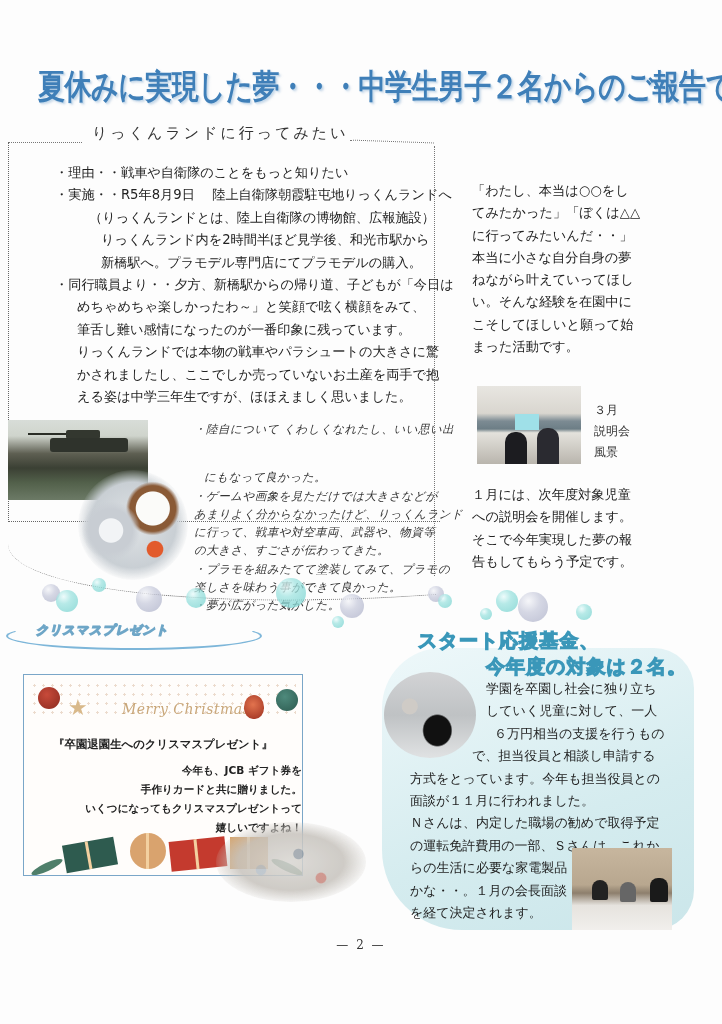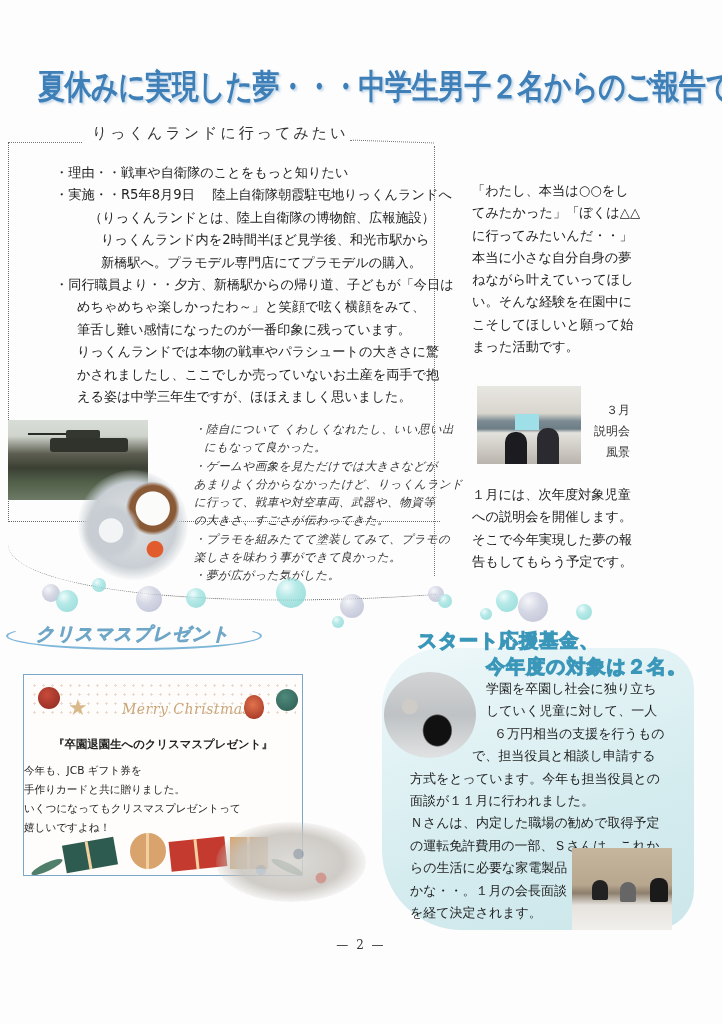--- a/index.html
+++ b/index.html
@@ -60,70 +60,70 @@
       radial-gradient(circle at 50% 50%, #dfe3e6 0%, #c9cfd4 55%, rgba(255,255,255,0.0) 72%);
     filter: blur(0.3px);
   }
 
   .handwriting {
     position: absolute; left: 194px; top: 420px; width: 240px;
     font-family: "DejaVu Sans", sans-serif; font-size: 11.5px; line-height: 18.3px; color: #333;
     font-style: italic; letter-spacing: 0.5px;
   }
   .handwriting p { white-space: nowrap; }
-  .handwriting .indent { padding-left: 10px; }
+  .handwriting .indent { padding-left: 10px; margin-top: 30px; }
 
   
   .right-text { position: absolute; left: 472px; top: 180px; width: 170px; font-family: "DejaVu Serif", "Liberation Serif", serif; font-size: 13.2px; line-height: 22.3px; color: #222; }
   .right-text p { white-space: nowrap; }
   .photo-meeting {
     left: 477px; top: 386px; width: 104px; height: 78px;
     background:
       linear-gradient(180deg, #e8e6e1 0%, #d9d6cf 35%, #7c8b93 45%, #6d7e86 55%, #e4e2dc 60%, #b9b5ad 100%);
   }
   .photo-meeting .screen { position: absolute; left: 38px; top: 28px; width: 24px; height: 16px; background: #9fe0e8; }
   .photo-meeting .person1 { position: absolute; left: 28px; top: 46px; width: 22px; height: 32px; background: #1c1c20; border-radius: 10px 10px 0 0; }
   .photo-meeting .person2 { position: absolute; left: 60px; top: 42px; width: 22px; height: 36px; background: #2a2a30; border-radius: 10px 10px 0 0; }
-  .meeting-caption { position: absolute; left: 594px; top: 400px; font-size: 12px; line-height: 21px; color: #333; text-align: right; }
+  .meeting-caption { position: absolute; left: 594px; top: 400px; font-size: 12px; line-height: 21px; color: #333; }
   .right-text2 { position: absolute; left: 472px; top: 484px; width: 180px; font-family: "DejaVu Serif", "Liberation Serif", serif; font-size: 13.2px; line-height: 22.3px; color: #222; }
   .right-text2 p { white-space: nowrap; }
 
   
   .bubble { position: absolute; border-radius: 50%; opacity: 0.75; }
   .b-teal { background: radial-gradient(circle at 35% 30%, #e9fbfb 0%, #9fe3e0 35%, #6fcfcc 100%); }
   .b-grey { background: radial-gradient(circle at 35% 30%, #f3f4f8 0%, #c8cbdc 40%, #a9adc6 100%); }
 
   
   .xmas-heading-wrap { position: absolute; left: 2px; top: 614px; width: 262px; height: 42px; }
   .xmas-oval {
     position: absolute; left: 4px; top: 8px; width: 256px; height: 28px;
     border: 2px solid #7db6d9; border-radius: 50%;
     border-top-color: transparent;
   }
   .xmas-heading {
-    position: absolute; left: 34px; top: 8px; font-size: 18px; font-weight: normal; color: #d6ecf5;
+    position: absolute; left: 34px; top: 8px; font-size: 12px; font-weight: bold; color: #d6ecf5;
     letter-spacing: 1px;
     -webkit-text-stroke: 1.4px #6ea6c7;
     font-style: italic;
   }
   .xmas-card {
     position: absolute; left: 23px; top: 674px; width: 280px; height: 202px;
     border: 1px solid #7aa6c8; background: #fffdfb; overflow: hidden;
   }
   .garland { position: absolute; left: 0; top: 0; width: 100%; height: 50px; }
   .ornament { position: absolute; border-radius: 50%; }
   .orn-red { left: 14px; top: 12px; width: 22px; height: 22px; background: radial-gradient(circle at 40% 35%, #c84a3a, #8a2a1f); }
   .orn-green { left: 252px; top: 14px; width: 22px; height: 22px; background: radial-gradient(circle at 40% 35%, #4e8a7c, #2c5a4f); }
   .orn-drop { left: 220px; top: 20px; width: 20px; height: 24px; background: radial-gradient(circle at 45% 40%, #e2734e, #9b2e1e); border-radius: 50% 50% 45% 45%; }
   .star { position: absolute; left: 44px; top: 20px; font-size: 22px; color: #d9b98a; }
   .merry { position: absolute; left: 98px; top: 26px; font-family: "DejaVu Serif", serif; font-style: italic; font-size: 14px; color: #c9a77a; letter-spacing: 0.5px; }
   .dots { position: absolute; left: 6px; right: 6px; top: 6px; height: 36px;
           background-image: radial-gradient(circle, #dcbfa8 1px, transparent 1.4px); background-size: 9px 9px; opacity: 0.55; }
   .xmas-title { position: absolute; left: 0; width: 100%; top: 62px; text-align: center; font-size: 11.4px; font-weight: bold; color: #222; white-space: nowrap; }
-  .xmas-body { position: absolute; left: 0; width: 100%; top: 86px; text-align: left; font-size: 10.6px; line-height: 19px; font-weight: normal; color: #222; }
+  .xmas-body { position: absolute; left: 0; width: 100%; top: 86px; text-align: right; font-size: 10.6px; line-height: 19px; font-weight: bold; color: #222; }
   .xmas-body p { white-space: nowrap; }
   .gifts { position: absolute; left: 0; bottom: 0; width: 100%; height: 40px; }
   .gift { position: absolute; bottom: 6px; }
   .g1 { left: 40px; width: 52px; height: 28px; background: #2e5b4f; transform: rotate(-10deg); }
   .g2 { left: 106px; width: 36px; height: 36px; border-radius: 50%; background: #d9a36e; }
   .g3 { left: 146px; width: 56px; height: 30px; background: #c43a2e; transform: rotate(-6deg); }
   .g4 { left: 206px; width: 38px; height: 32px; background: #d7a56d; }
   .gift-ribbon { position: absolute; left: 45%; top: 0; width: 3px; height: 100%; background: #f3d0a0; }
   .leaf { position: absolute; bottom: 4px; width: 34px; height: 8px; background: #4f7f6a; border-radius: 50%; }
   .l1 { left: 6px; transform: rotate(-25deg); }

